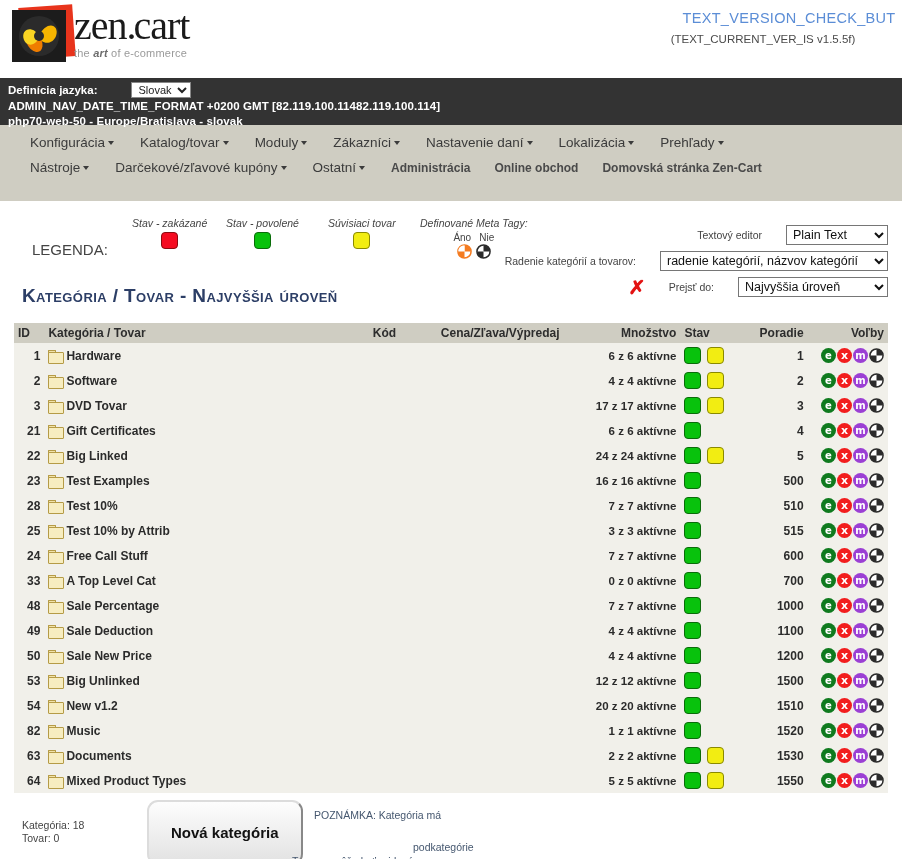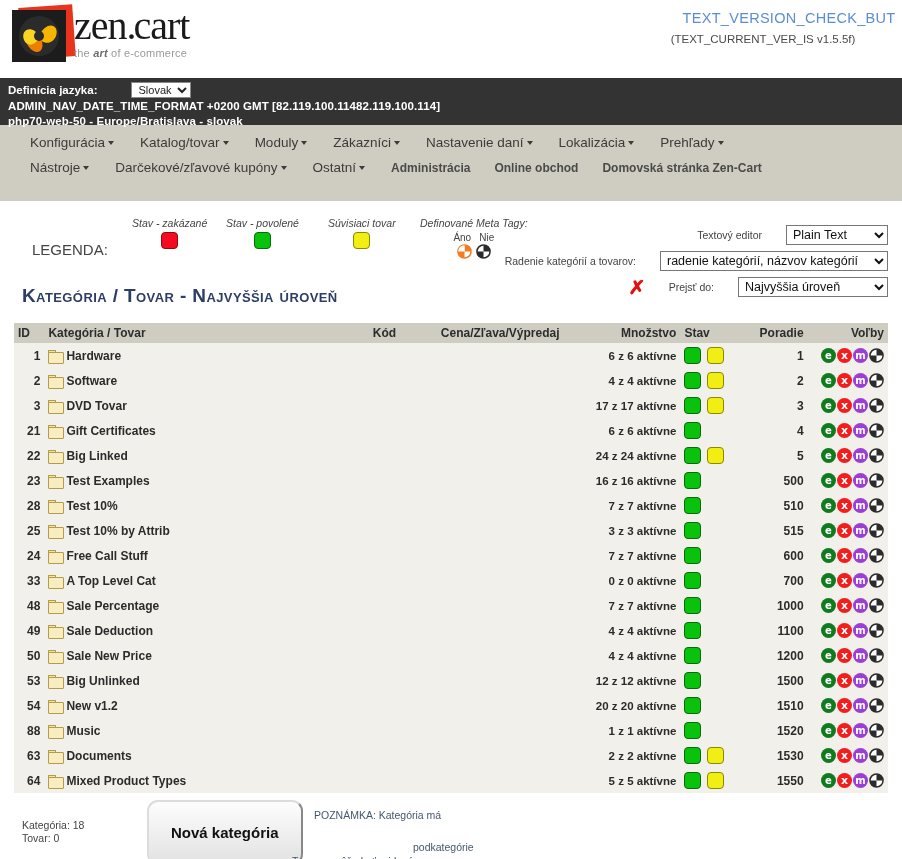--- a/index.html
+++ b/index.html
@@ -890,21 +890,21 @@
               <span class="ico m">m</span>
               <svg width="15" height="15" viewBox="0 0 16 16" style="cursor: pointer;">
                 <circle cx="8" cy="8" r="7" fill="#ffffff" stroke="#2b2b2b" stroke-width="1.6"></circle>
                 <path d="M8 8 L8 1.2 A6.8 6.8 0 0 1 14.8 8 Z" fill="#2b2b2b"></path>
                 <path d="M8 8 L8 14.8 A6.8 6.8 0 0 1 1.2 8 Z" fill="#2b2b2b"></path>
               </svg>
             </span>
           </td>
         </tr>
         <tr>
-          <td class="col-id">88</td>
+          <td class="col-id">82</td>
           <td class="col-name"><span class="folder"><span class="ft"></span><span class="fb"></span></span><a class="cat-link" href="#">Music</a></td>
           <td class="col-code"></td>
           <td class="col-price"></td>
           <td class="col-qty">1 z 1 aktívne</td>
           <td class="col-stat">
             <span class="stat-cell">
               <span class="dot green"></span>
             </span>
           </td>
           <td class="col-order">1520</td>

